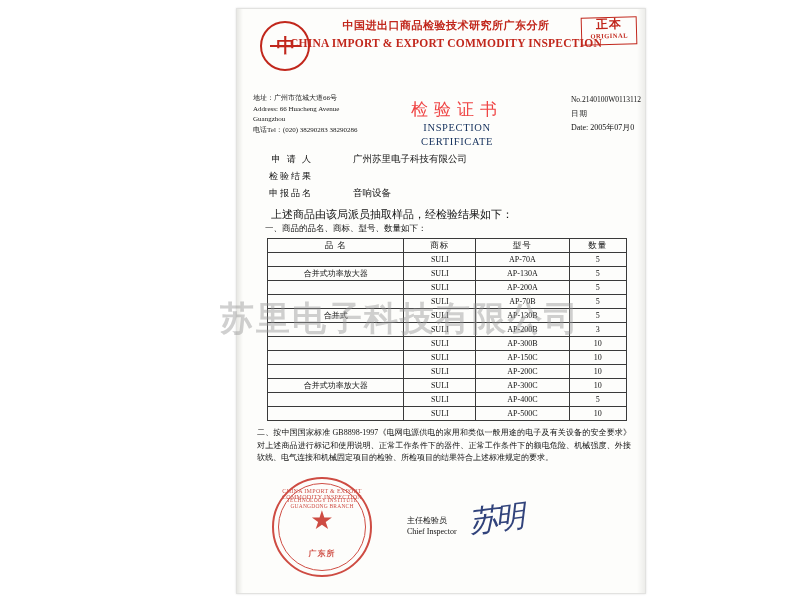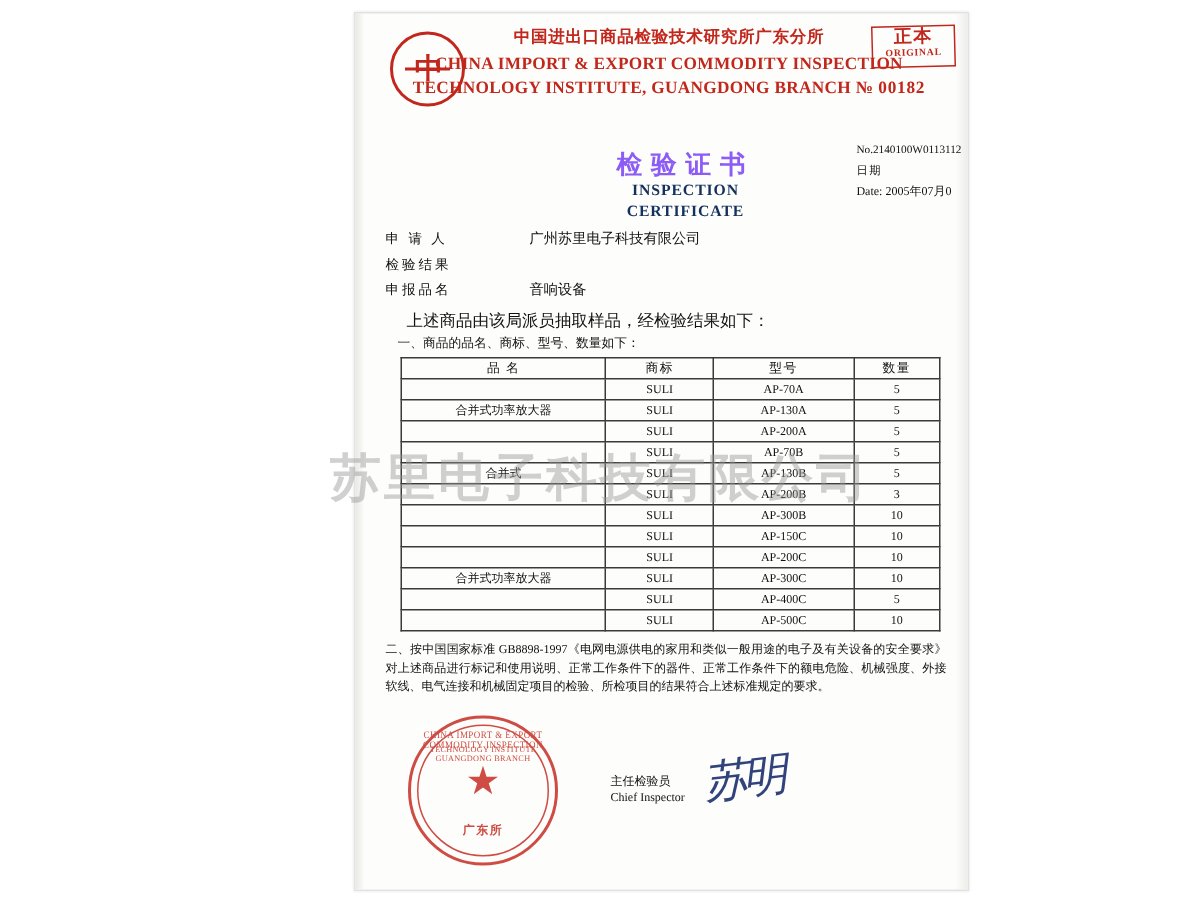--- a/index.html
+++ b/index.html
@@ -145,28 +145,28 @@
   }
   .cert-title {
     position: absolute;
     left: 150px;
     top: 6px;
     text-align: center;
     width: 140px;
   }
   .cert-title .t-cn {
     font-size: 17px;
-    font-weight: bold;
+    font-weight: normal;
     letter-spacing: 6px;
-    color: #8b5cf6;
+    color: #ef4444;
     line-height: 22px;
   }
   .cert-title .t-en {
     font-size: 10.5px;
-    font-weight: bold;
+    font-weight: normal;
     letter-spacing: 0.6px;
     color: #14305c;
     line-height: 14px;
   }
   .cert-no {
     position: absolute;
     right: 4px;
     top: 0;
     font-size: 7.5px;
     line-height: 14px;
@@ -185,20 +185,21 @@
     display: flex;
     align-items: baseline;
     height: 17px;
     font-size: 9px;
     color: #111;
   }
   .field .lbl {
     width: 56px;
     letter-spacing: 2px;
     flex: 0 0 auto;
+    text-align: right;
   }
   .field .val {
     flex: 1 1 auto;
     font-size: 9.5px;
     padding-left: 40px;
   }
 
   .note-line {
     padding-left: 34px;
     margin-top: 4px;
@@ -359,34 +360,35 @@
 
     <div class="header">
       <div class="emblem">
         <div class="bar"></div>
         <div class="inner">中</div>
       </div>
 
       <div class="header-text">
         <div class="h-cn">中国进出口商品检验技术研究所广东分所</div>
         <div class="h-en1">CHINA IMPORT &amp; EXPORT COMMODITY INSPECTION</div>
-        <div class="h-en2">
-          <span>TECHNOLOGY INSTITUTE, GUANGDONG BRANCH</span>
-          <span class="num">№</span>
-          <span class="num">00182</span>
-        </div>
       </div>
 
       <div class="original-stamp">
         <div class="os-cn">正本</div>
         <div class="os-en">ORIGINAL</div>
       </div>
     </div>
 
     <div class="meta-row">
+      <div class="addr">
+        <div>地址：广州市范城大道66号</div>
+        <div>Address: 66 Huacheng Avenue</div>
+        <div>Guangzhou</div>
+        <div>电话Tel：(020) 38290283  38290286</div>
+      </div>
 
       <div class="cert-title">
         <div class="t-cn">检验证书</div>
         <div class="t-en">INSPECTION CERTIFICATE</div>
       </div>
 
       <div class="cert-no">
         <div class="line1">No.2140100W0113112</div>
         <div class="line2">日期</div>
         <div class="line3">

